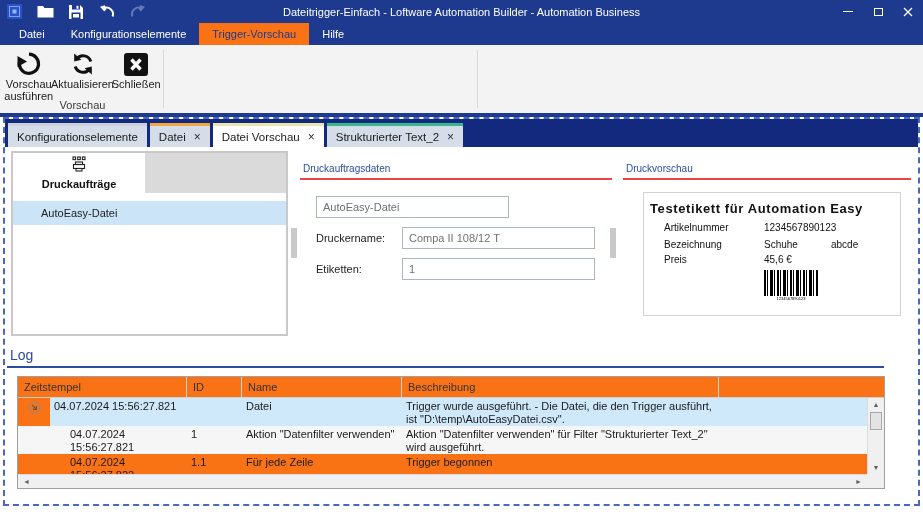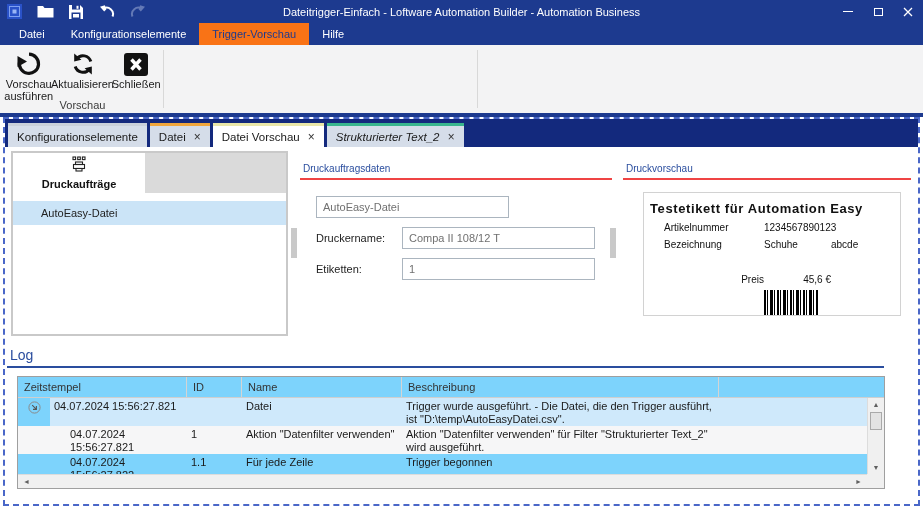--- a/index.html
+++ b/index.html
@@ -47,21 +47,21 @@
     margin: 0 3px; height: 389px; border: 2px dashed #4a67c8; background: #fff;
   }
   
   .doc-tabbar { height: 28px; background: #13297d; display: flex; align-items: flex-end; padding-left: 3px; gap: 3px; }
   .dtab { height: 24px; display: flex; align-items: center; padding: 0 9px; background: #d5dde9; font-size: 11.5px; border-top: 3px solid transparent; white-space: nowrap; }
   .dtab.active { background: #fff; }
   .dtab .dclose { margin-left: 8px; font-size: 12px; line-height: 10px; color: #333; }
   .stripe-gray   { border-top-color: #c9d0da; }
   .stripe-orange { border-top-color: #f0a63c; }
   .stripe-yellow { border-top-color: #e9e6a8; }
-  .stripe-green  { border-top-color: #38b68e; font-style: italic; }
+  .stripe-green  { border-top-color: #38b68e; }
   
   .content { position: relative; height: 357px; background: #fff; }
   
   .left-panel { position: absolute; left: 6px; top: 4px; width: 277px; height: 185px; border: 2px solid #c9c9c9; background: #fff; }
   .lp-tabstrip { height: 40px; display: flex; }
   .lp-tab { width: 132px; background: #fff; display: flex; flex-direction: column; align-items: center; justify-content: center; gap: 2px; }
   .lp-tab-label { font-size: 11px; font-weight: bold; color: #111; }
   .lp-filler { flex: 1; background: #dadada; }
   .lp-item { margin-top: 8px; height: 24px; line-height: 24px; background: #cbe4f7; font-size: 11px; padding-left: 28px; color: #222; }
   
@@ -71,35 +71,35 @@
   .panel-heading { font-size: 10px; color: #2a4d9e; padding: 0 0 4px 3px; border-bottom: 2px solid #ef4444; margin-top: 16px; }
   .mid-panel { left: 295px; width: 312px; }
   .form { margin-top: 16px; }
   .form-row { display: flex; align-items: center; margin-bottom: 9px; padding-left: 16px; }
   .form-label { width: 86px; font-size: 11px; color: #222; flex: none; }
   .form-input { width: 193px; height: 22px; border: 1px solid #abb5bf; background: #fff; font-family: "Liberation Sans", sans-serif; font-size: 11px; color: #707070; padding: 0 6px; outline: none; }
   .right-panel { left: 618px; width: 288px; }
   .preview-card { margin: 12px 0 0 20px; width: 258px; height: 124px; border: 1px solid #d2d2d2; background: #fff; overflow: hidden; }
   .pv-title { margin: 8px 0 0 6px; font-size: 13px; font-weight: bold; letter-spacing: .6px; color: #111; white-space: nowrap; }
   .pv-row { display: grid; grid-template-columns: 100px 67px auto; margin: 6px 0 0 20px; font-size: 10px; color: #111; }
-  .pv-row.gap { margin-top: 24px; text-align: right; }
+  .pv-row.gap { margin-top: 4px; }
   .barcode-wrap { margin: 5px 0 0 120px; width: 54px; }
   .barcode {
     height: 26px; width: 54px;
     background: repeating-linear-gradient(90deg,
       #000 0, #000 2px, #fff 2px, #fff 3px,
       #000 3px, #000 4px, #fff 4px, #fff 6px,
       #000 6px, #000 9px, #fff 9px, #fff 10px,
       #000 10px, #000 11px, #fff 11px, #fff 13px);
   }
   .barcode-caption { font-size: 4px; text-align: center; letter-spacing: 0; color: #000; line-height: 5px; }
   
   .log-section { position: absolute; left: 2px; top: 200px; width: 877px; }
   .log-heading { font-size: 14px; color: #2a4d9e; padding: 0 0 3px 3px; border-bottom: 2px solid #2a4d9e; }
-  .log-table { position: relative; margin: 8px 0 0 10px; width: 868px; height: 113px; border: 1px solid #9f9f9f; background: #7dd3fc; overflow: hidden; }
+  .log-table { position: relative; margin: 8px 0 0 10px; width: 868px; height: 113px; border: 1px solid #9f9f9f; background: #f97316; overflow: hidden; }
   .lt-header { display: grid; grid-template-columns: 169px 55px 160px 317px 1fr; height: 21px; border-bottom: 1px solid #cfcfcf; }
   .lt-h-cell { font-size: 11px; color: #333; line-height: 20px; padding-left: 6px; border-right: 1px solid #d4d4d4; overflow: hidden; white-space: nowrap; }
   .lt-h-cell:last-child { border-right: none; }
   .lt-rows { width: 849px; }
   .lt-row { display: grid; grid-template-columns: 32px 137px 55px 160px 317px 148px; }
   .lt-row.r1 { height: 28px; }
   .lt-row.r2 { height: 28px; background: #f6f6f7; }
   .lt-row.r3 { height: 20px; }
   .lt-cell { font-size: 11px; line-height: 13px; padding: 2px 4px 0 4px; color: #1a1a1a; overflow: hidden; }
   .lt-row.selected .lt-cell:not(.icon-cell) { background: #cfe9fb; }

